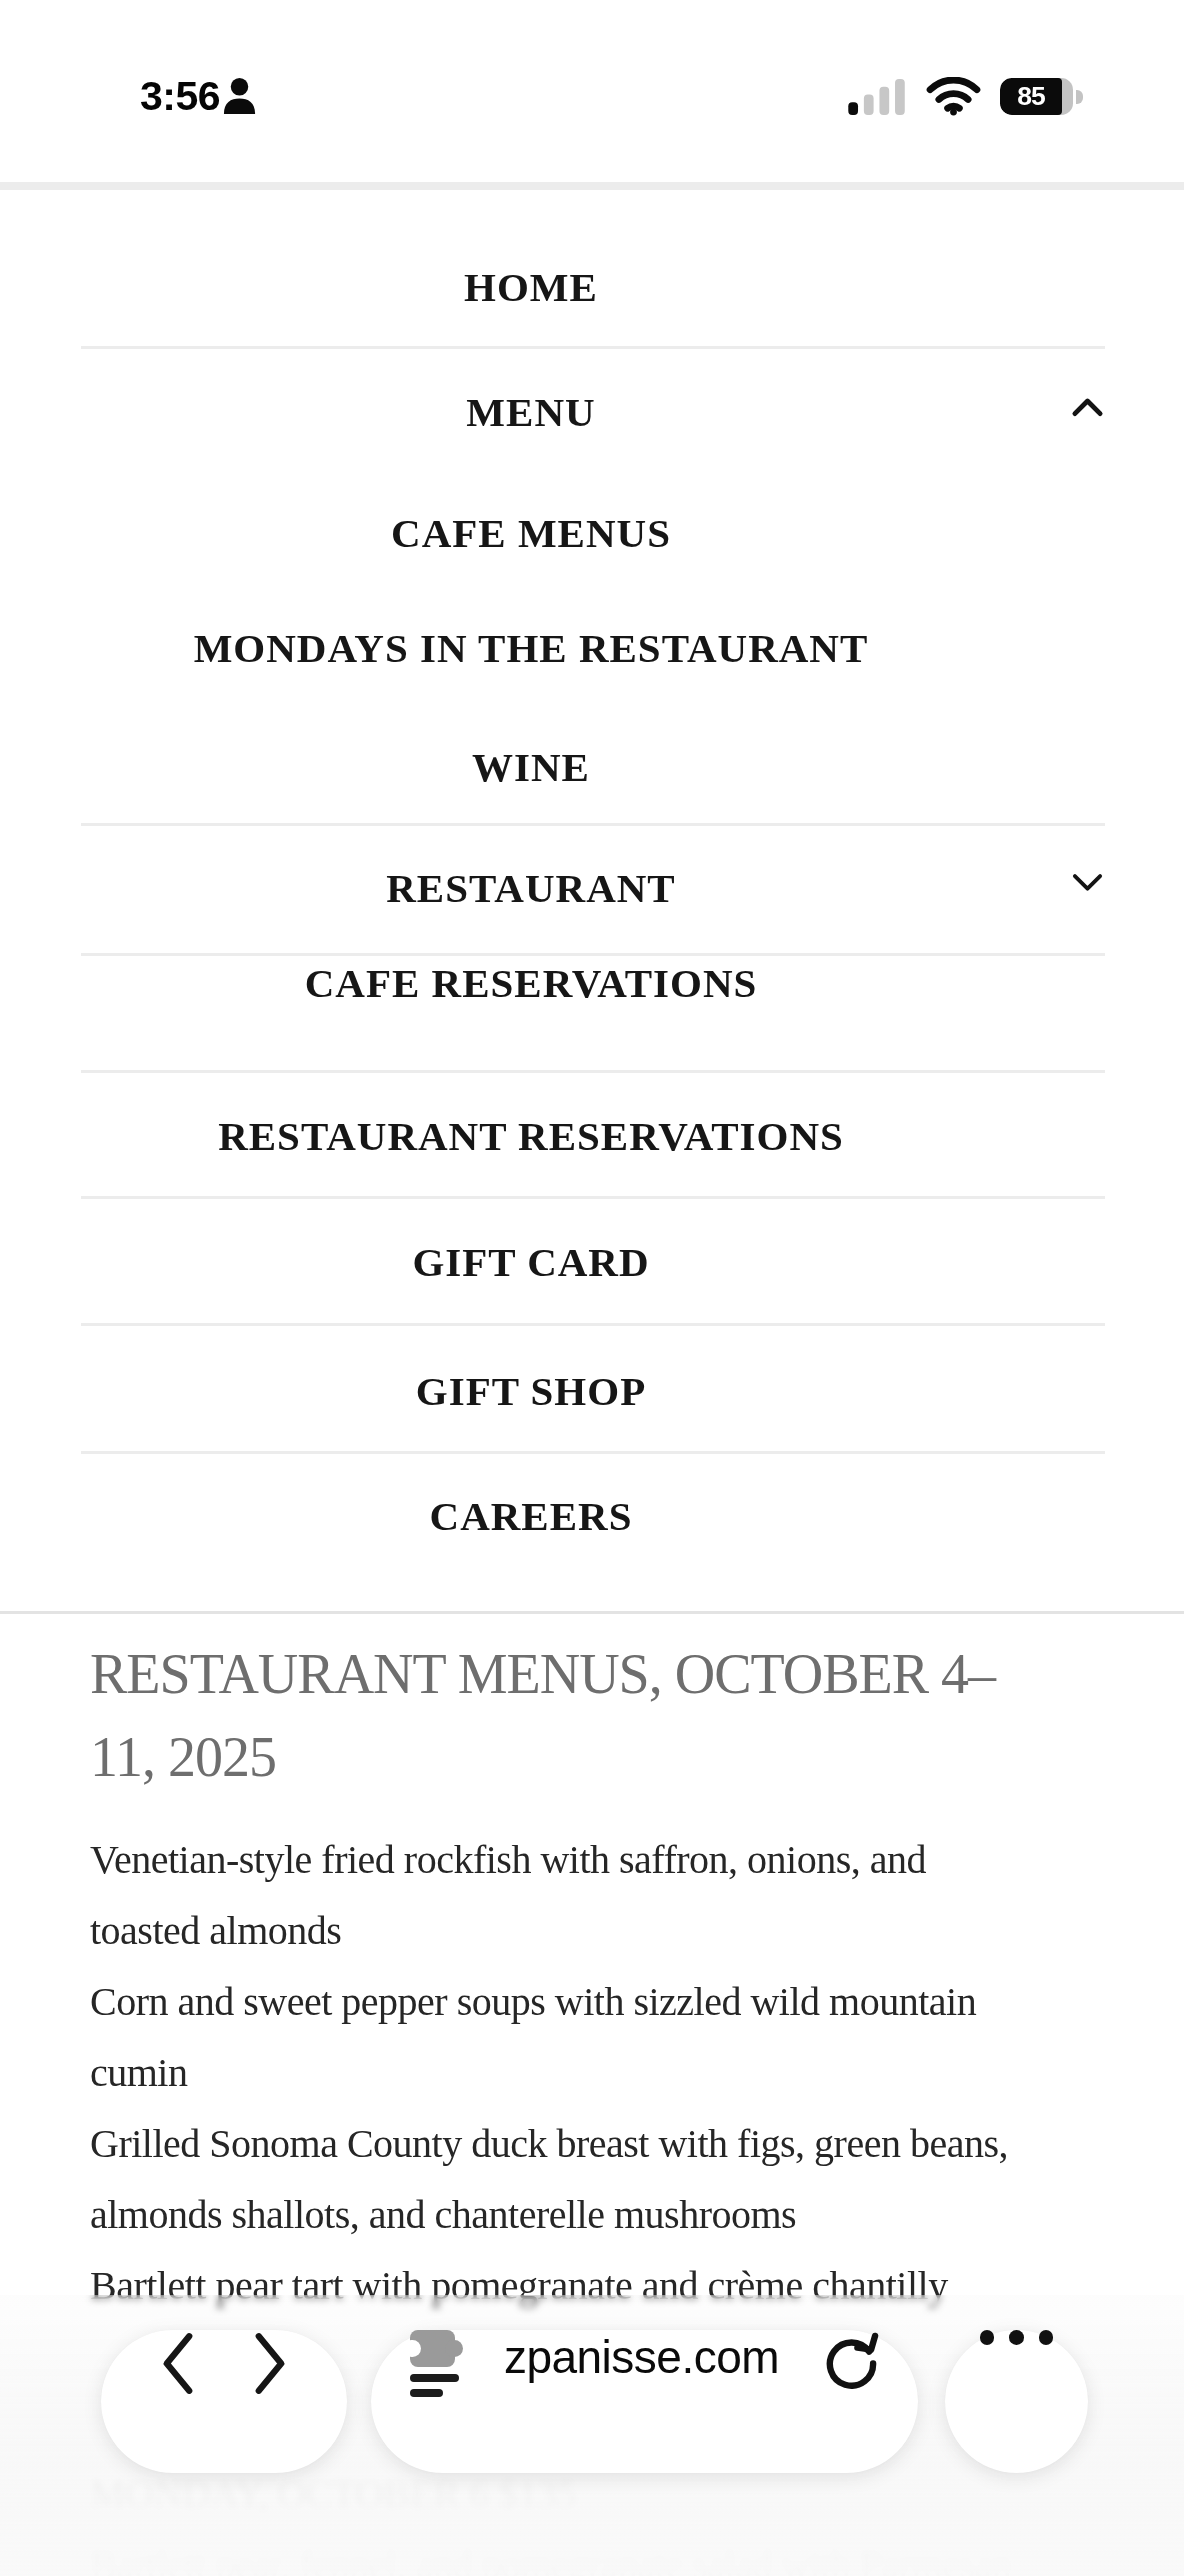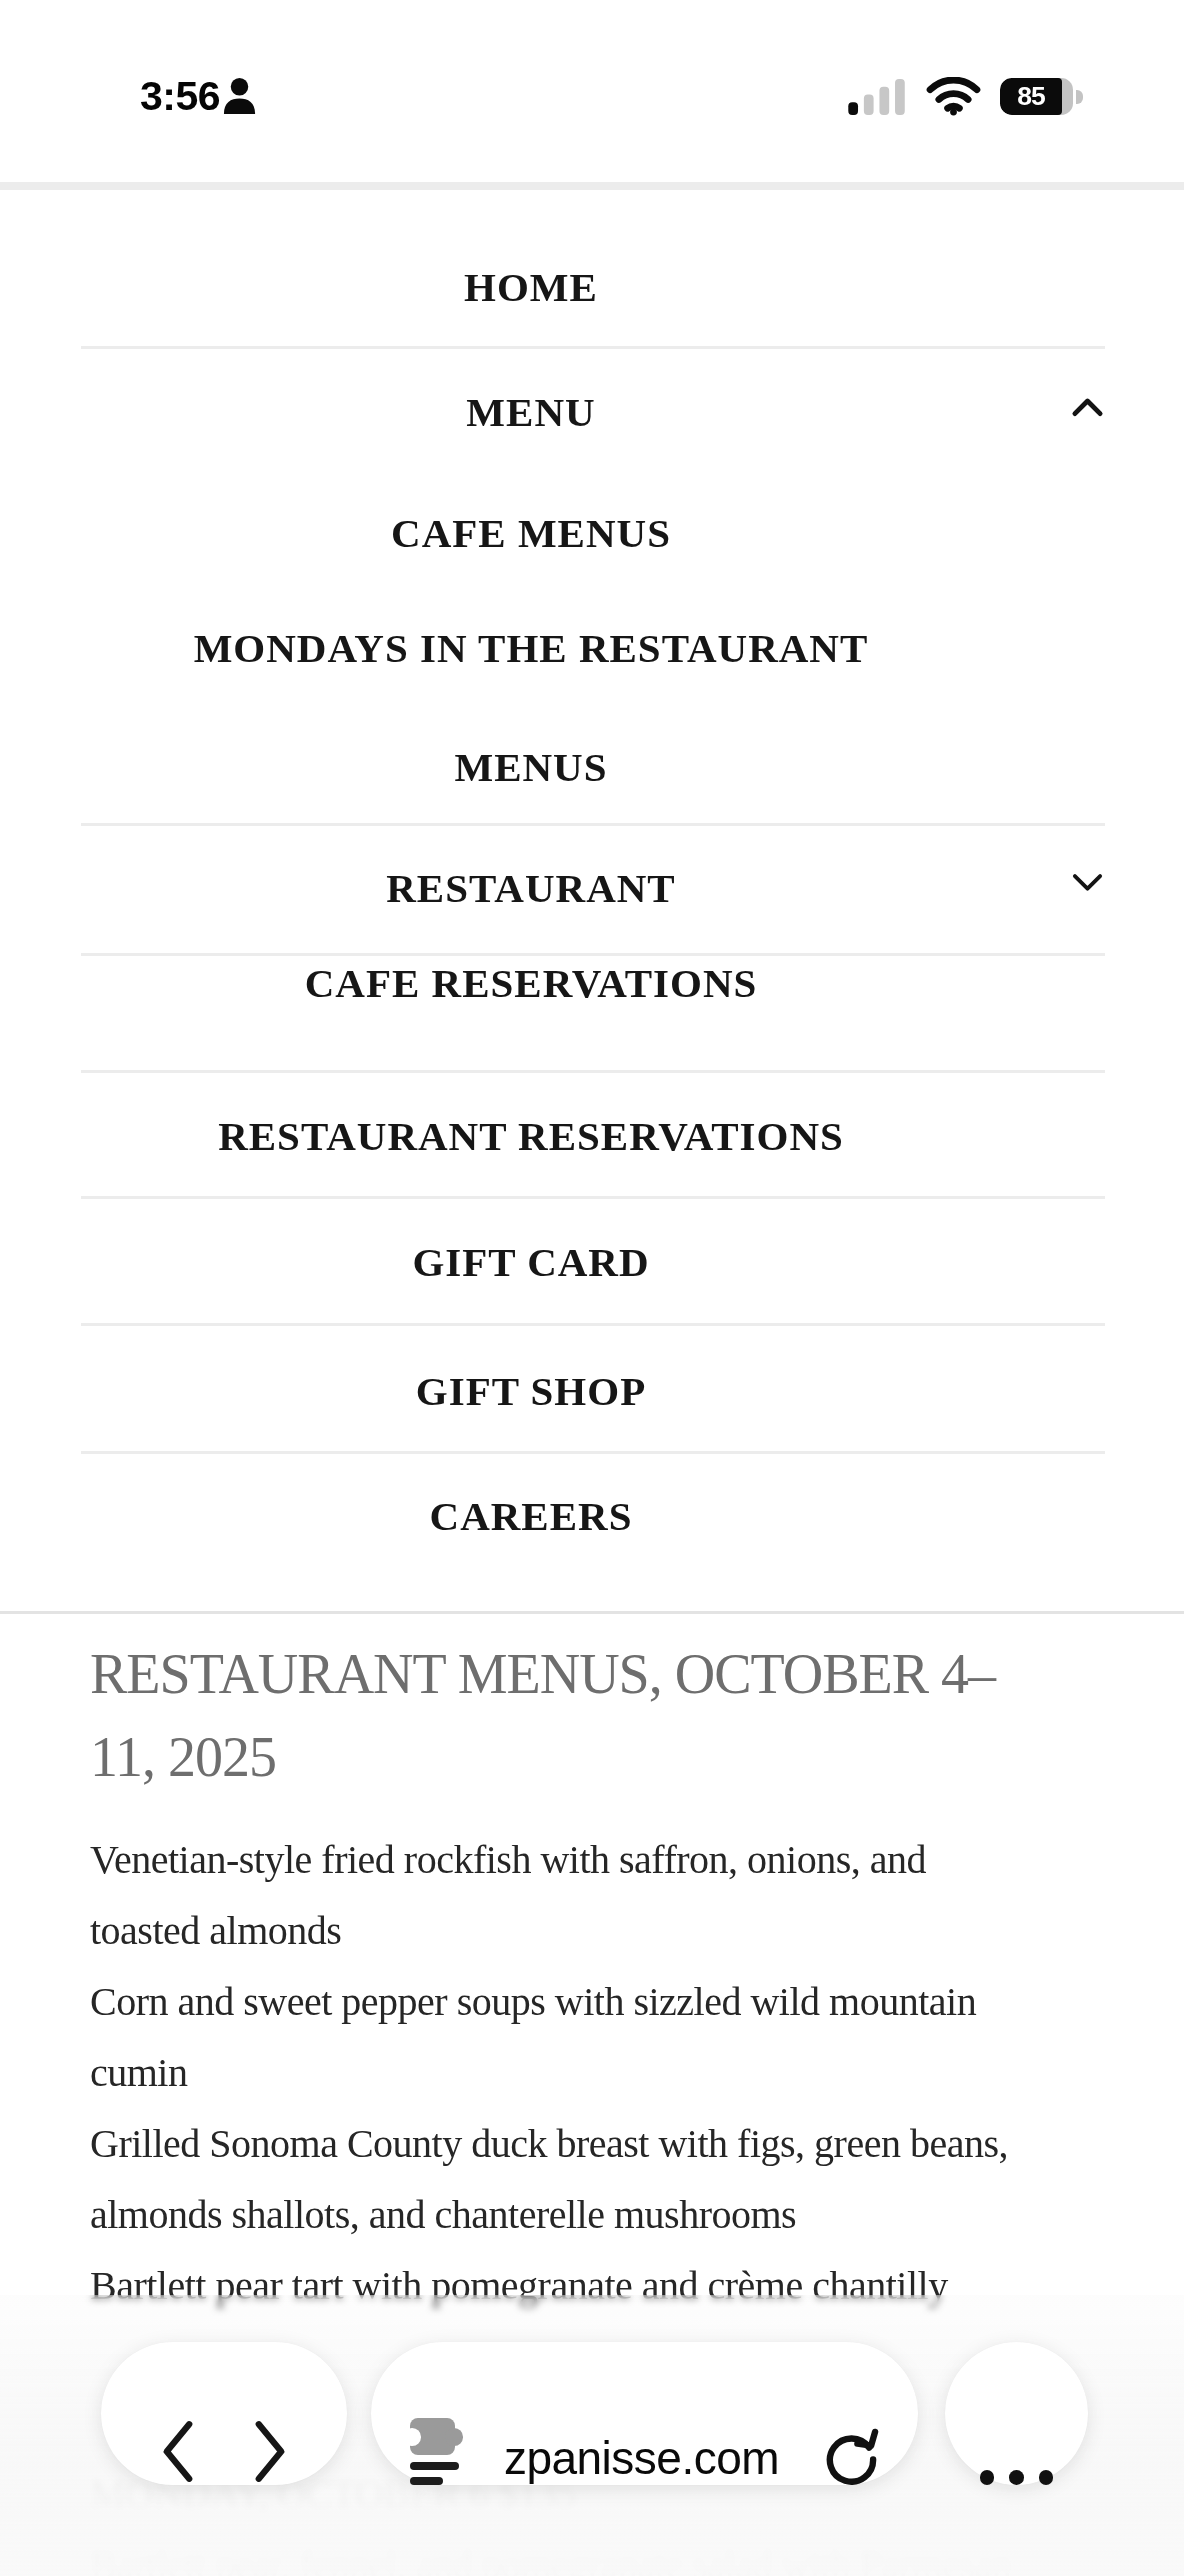--- a/index.html
+++ b/index.html
@@ -31,22 +31,22 @@
   .page-title{position:absolute;top:1633px;left:90px;width:1022px;margin:0;font-weight:400;color:#6e6e6e;}
   .page-title .hline{display:block;font-size:56px;line-height:83px;letter-spacing:-1px;white-space:nowrap;}
   .menu-section{position:absolute;left:90px;width:1041px;color:#262626;}
   .menu-section .line{font-size:40px;line-height:71px;letter-spacing:-0.5px;white-space:nowrap;}
   #section-saturday{top:1824px;}
   #section-monday{top:2458px;color:#b9b9b9;}
   
   .bottom-chrome{position:absolute;top:2295px;left:0;width:1185px;height:281px;
     background:linear-gradient(to bottom, rgba(246,246,246,0.22) 0%, rgba(246,246,246,0.55) 28%, rgba(247,247,247,0.85) 60%, rgba(249,249,249,0.95) 100%);
     -webkit-backdrop-filter:blur(3.9px);backdrop-filter:blur(3.9px);}
-  .pill{position:absolute;top:47px;height:143px;background:#ffffff;border-radius:72px;
-    box-shadow:0 3.9px 19.6px rgba(0,0,0,0.10), 0 0 1px rgba(0,0,0,0.06);display:flex;align-items:flex-end;}
+  .pill{position:absolute;top:35px;height:143px;background:#ffffff;border-radius:72px;
+    box-shadow:0 3.9px 19.6px rgba(0,0,0,0.10), 0 0 1px rgba(0,0,0,0.06);display:flex;align-items:flex-start;}
   .pill-nav{left:101px;width:246px;justify-content:space-around;padding:0 29.5px;box-sizing:border-box;}
   .pill-url{left:371px;width:547px;justify-content:space-between;padding:0 39px;box-sizing:border-box;}
   .pill-more{left:945px;width:143px;border-radius:50%;justify-content:center;}
   .url-text{font-family:"Liberation Sans","DejaVu Sans",sans-serif;font-size:46px;color:#0a0a0a;letter-spacing:-0.5px;}
   .icon-btn{display:flex;align-items:center;justify-content:center;cursor:pointer;background:none;border:none;padding:0;}
   .dots{display:flex;gap:14.7px;}
   .dots i{width:14.7px;height:14.7px;border-radius:50%;background:#111;}
   
   .pagemenu{display:flex;flex-direction:column;align-items:flex-start;gap:6.9px;}
   .pm-puzzle{position:relative;width:45px;height:37px;background:#9a9a9a;border-radius:7.9px;}
@@ -95,21 +95,21 @@
 
   <nav>
     <a class="nav-item" style="top:257px">HOME</a>
     <div class="nav-div" style="top:346px"></div>
     <a class="nav-item" style="top:382px">MENU</a>
     <svg class="nav-chevron" style="top:396px" width="33" height="21.6" viewBox="0 0 34 22">
       <polyline points="4,18 17,5 30,18" fill="none" stroke="#141414" stroke-width="5" stroke-linecap="round" stroke-linejoin="round"></polyline>
     </svg>
     <a class="nav-item" style="top:503px">CAFE MENUS</a>
     <a class="nav-item" style="top:618px">MONDAYS IN THE RESTAURANT</a>
-    <a class="nav-item" style="top:737px">MENUS</a>
+    <a class="nav-item" style="top:737px">WINE</a>
     <div class="nav-div" style="top:823px"></div>
     <a class="nav-item" style="top:858px">RESTAURANT</a>
     <svg class="nav-chevron" style="top:872px" width="33" height="21.6" viewBox="0 0 34 22">
       <polyline points="4,4 17,17 30,4" fill="none" stroke="#141414" stroke-width="4" stroke-linecap="round" stroke-linejoin="round"></polyline>
     </svg>
     <div class="nav-div" style="top:953px"></div>
     <a class="nav-item" style="top:953px">CAFE RESERVATIONS</a>
     <div class="nav-div" style="top:1070px"></div>
     <a class="nav-item" style="top:1106px">RESTAURANT RESERVATIONS</a>
     <div class="nav-div" style="top:1196px"></div>

